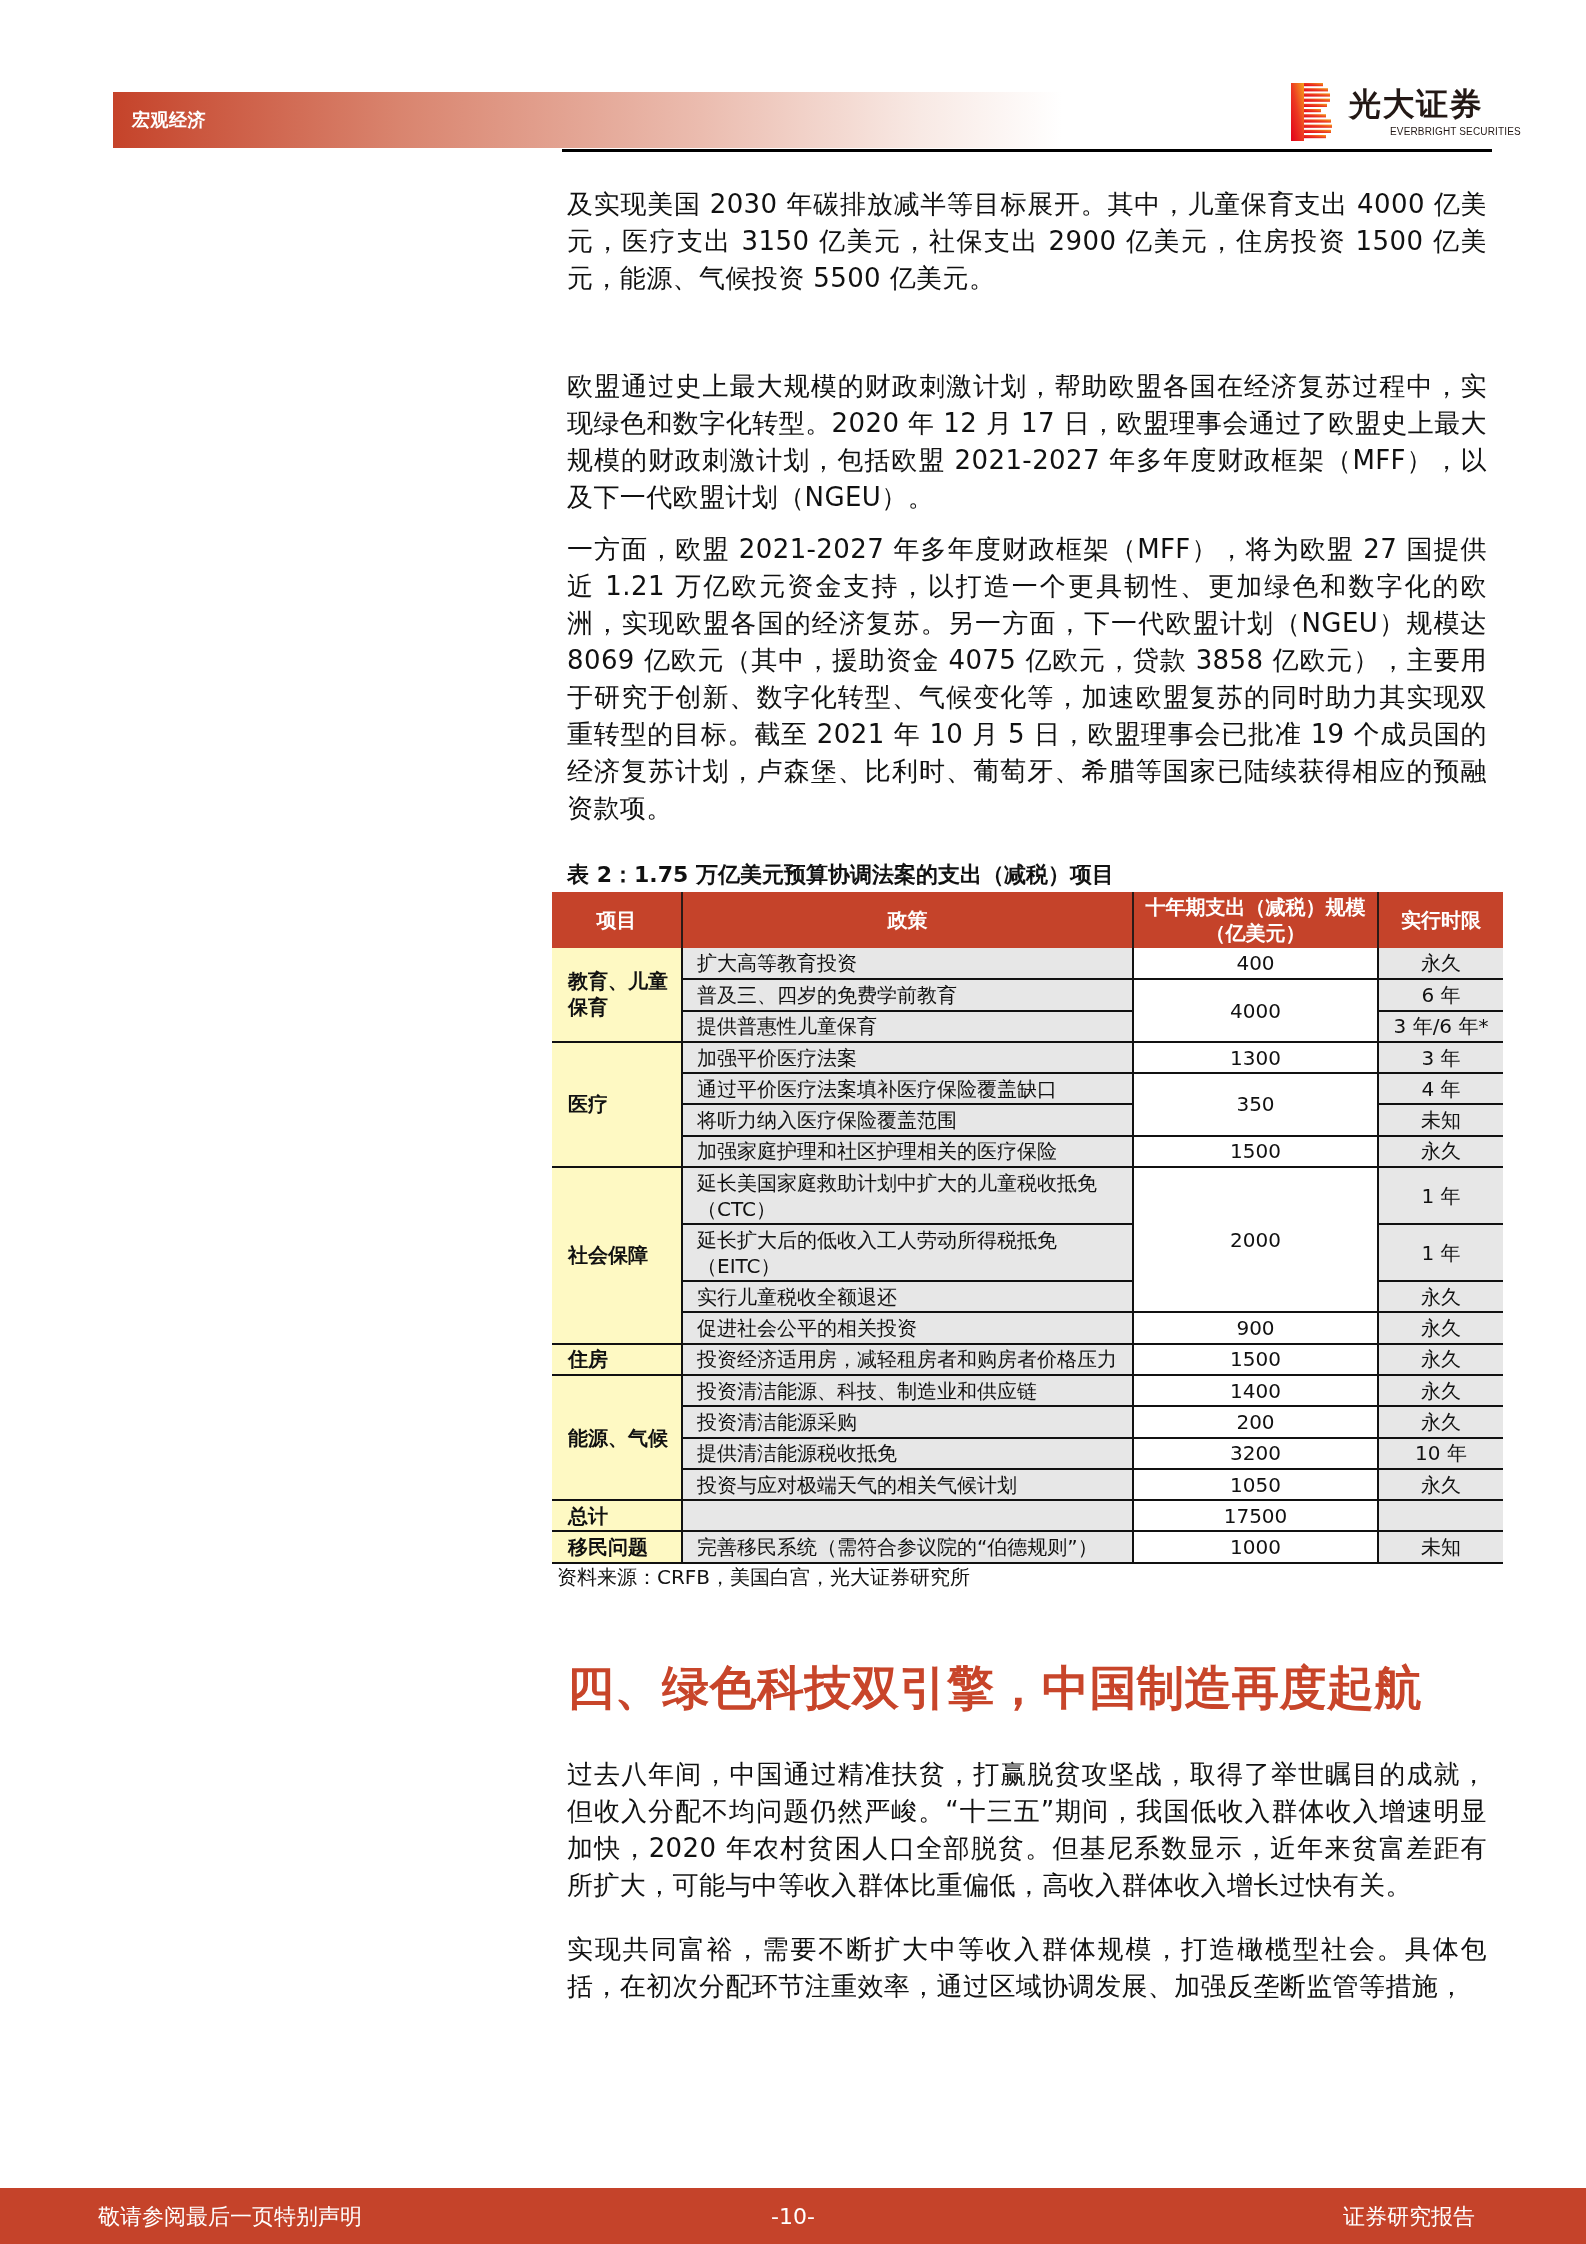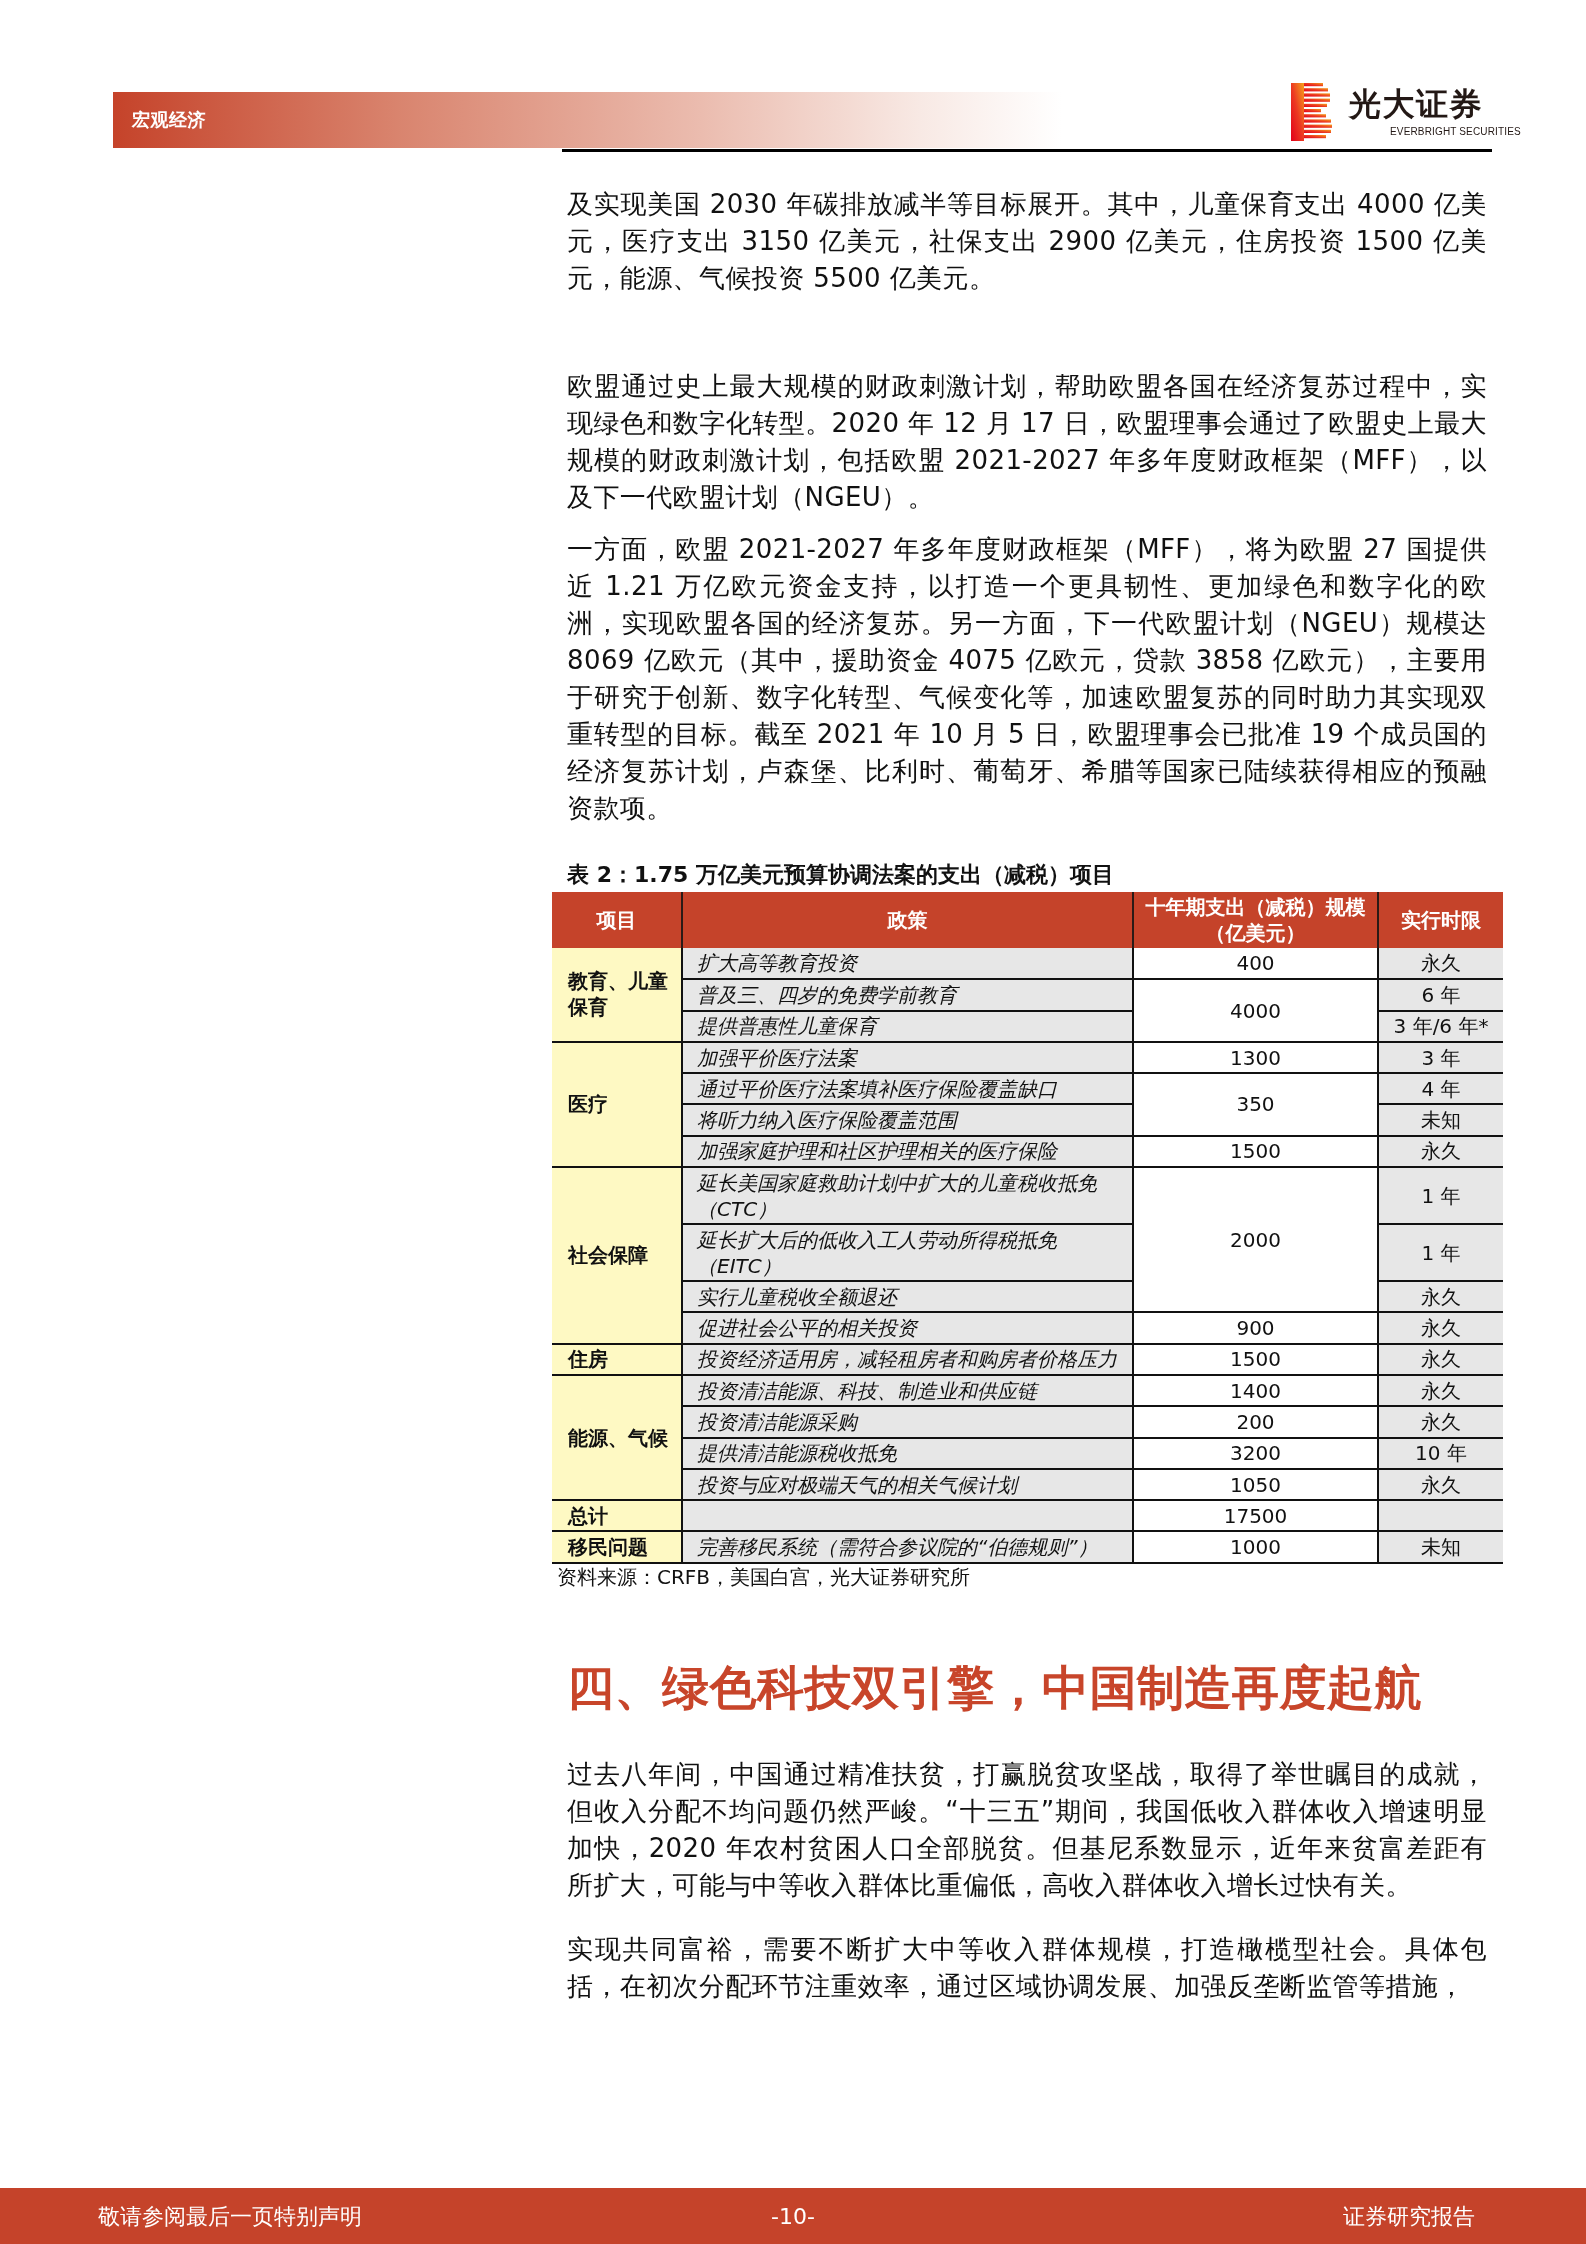--- a/index.html
+++ b/index.html
@@ -50,21 +50,21 @@
   .tbl th {
     background: #c5432a; color: #ffffff; font-weight: bold; height: 56px;
     border-right: 2px solid #2a1a16; padding: 0 8px; text-align: center; vertical-align: middle;
   }
   .tbl th:last-child { border-right: none; }
   .tbl td {
     border-bottom: 2px solid #111111; border-right: 2px solid #111111;
     padding: 0; vertical-align: middle;
   }
   .tbl td.cat { background: #fef9c3; font-weight: bold; text-align: left; padding-left: 16px; padding-right: 6px; }
-  .tbl td.pol { background: #e7e7e7; text-align: left; padding-left: 14px; padding-right: 8px; font-style: italic; }
+  .tbl td.pol { background: #e7e7e7; text-align: left; padding-left: 14px; padding-right: 8px; }
   .tbl td.amt { background: #ffffff; text-align: center; }
   .tbl td.dur { background: #e7e7e7; text-align: center; border-right: none; }
   .tbl tr.s { height: 31.3px; }
   .tbl tr.d { height: 57px; }
 
   .table-source { left: 557px; top: 1566px; font-size: 20px; line-height: 22px; color: #111; }
 
   .section-heading {
     left: 567px; top: 1660px; font-size: 47px; line-height: 56px; font-weight: bold;
     color: #c8452a; letter-spacing: 0.5px;

